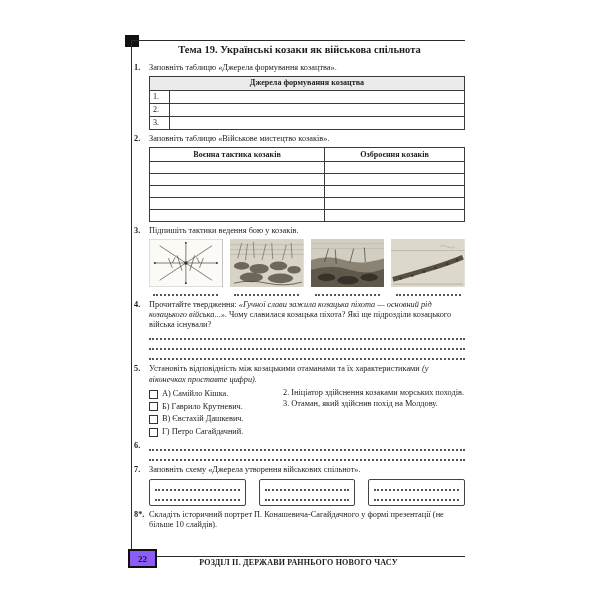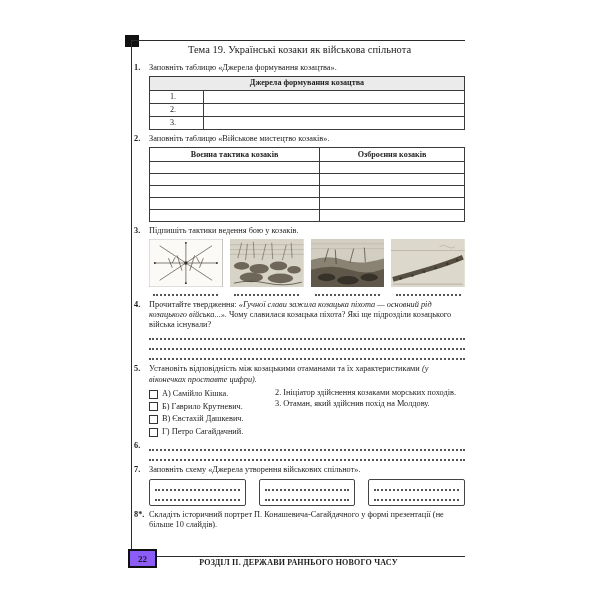--- a/index.html
+++ b/index.html
@@ -5,44 +5,44 @@
   html,body{margin:0;padding:0;width:600px;height:600px;background:#ffffff;overflow:hidden}
   body{font-family:"Liberation Serif",serif;color:#1c1c1c;position:relative}
 
   
   .rule-top{position:absolute;left:131px;top:40px;width:334px;height:1px;background:#2b2b2b}
   .rule-left{position:absolute;left:131px;top:40px;width:1px;height:516px;background:#2b2b2b}
   .corner-mark{position:absolute;left:125px;top:35px;width:14px;height:12px;background:#111}
   .rule-bottom{position:absolute;left:131px;top:556px;width:334px;height:1px;background:#2b2b2b}
 
   .content{position:absolute;left:134px;top:44px;width:331px;font-size:8.3px;line-height:1.22}
-  .page-title{text-align:center;font-weight:normal;font-size:10.5px;margin:0 0 6px 0}
+  .page-title{text-align:center;font-weight:bold;font-size:10.5px;margin:0 0 6px 0}
 
   .task{display:flex;margin-top:4px}
   .tnum{font-weight:bold;flex:0 0 auto;min-width:13px;padding-right:2px}
   .tbody{flex:1;min-width:0}
 
   table{border-collapse:collapse;width:100%;margin-top:3px}
-  th,td{border:1px solid #3a3a3a;padding:1px 20px;font-size:8.1px}
+  th,td{border:1px solid #3a3a3a;padding:1px 3px;font-size:8.1px}
   th{font-weight:bold;text-align:center}
   .t1 th{background:#ebebeb;height:11px}
   .t1 .numcell{width:13px;height:10px}
   .t2 th{height:11px}
   .t2 td{height:9px}
 
   .images-row{display:flex;gap:7px;margin-top:3px}
   .img-col{flex:1;display:flex;flex-direction:column;align-items:center;min-width:0}
   .img-col svg{width:100%;height:48px;display:block}
   .img-dot{width:88%;border-bottom:2px dotted #555;height:4px;margin-top:3px}
 
   .dotline{border-bottom:2px dotted #555;height:8px}
   .dots-inline{display:flex}
   .dots-inline .dotfill{flex:1;border-bottom:2px dotted #555;margin:0 0 1px 4px}
 
-  .match{display:flex;gap:0;margin-top:2px}
+  .match{display:flex;gap:8px;margin-top:2px}
   .match-left{flex:0 0 126px}
   .match-right{flex:1}
   .opt{display:flex;align-items:center;margin-top:2.5px;white-space:nowrap}
   .cbox{flex:0 0 7px;height:7px;border:1px solid #333;margin-right:4px;background:#fff}
   .desc{margin-top:1px;text-indent:-8px;padding-left:8px}
 
   .scheme-row{display:flex;gap:13px;margin-top:4px}
   .scheme-box{flex:1;border:1px solid #444;border-radius:2px;padding:1px 5px 4px}
   .scheme-box .dotline{height:8px}
 

